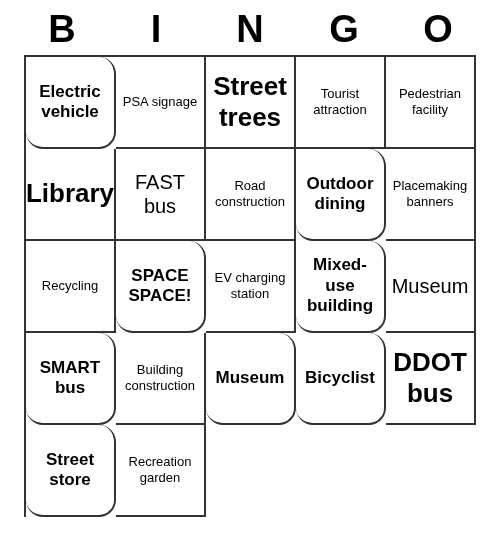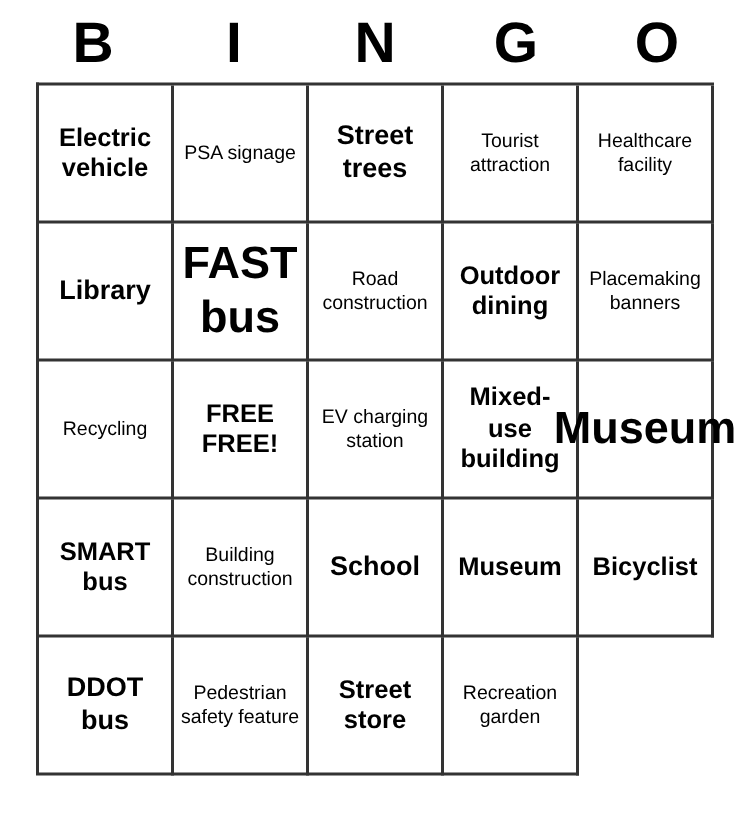--- a/index.html
+++ b/index.html
@@ -47,63 +47,62 @@
       display: flex;
       align-items: center;
       justify-content: center;
       text-align: center;
       padding: 4px;
       font-size: 13px;
       line-height: 1.2;
     }
 
     .bingo-cell.large-text {
-      font-size: 18px;
+      font-size: 26px;
       font-weight: bold;
     }
 
     .bingo-cell.medium-text {
       font-size: 17px;
       font-weight: bold;
+      border-radius: 17px;
     }
 
     .bingo-cell.xl-text {
-      font-size: 30px;
-      font-weight: bold;
+      font-size: 20px;
+      font-weight: normal;
     }
   </style>
 </head>
 <body>
 
 <div class="bingo-title">
 <span>B</span>
     <span>I</span>
     <span>N</span>
     <span>G</span>
     <span>O</span>
   </div>
 
 <div class="bingo-grid">
     <div class="bingo-cell medium-text">Electric vehicle</div>
     <div class="bingo-cell">PSA signage</div>
     <div class="bingo-cell large-text">Street trees</div>
     <div class="bingo-cell">Tourist attraction</div>
-    <div class="bingo-cell">Healthcare facility</div>
+    <div class="bingo-cell">Pedestrian facility</div>
     <div class="bingo-cell large-text">Library</div>
     <div class="bingo-cell xl-text">FAST bus</div>
     <div class="bingo-cell">Road construction</div>
     <div class="bingo-cell medium-text">Outdoor dining</div>
     <div class="bingo-cell">Placemaking banners</div>
     <div class="bingo-cell">Recycling</div>
-    <div class="bingo-cell medium-text">FREE FREE!</div>
+    <div class="bingo-cell medium-text">SPACE SPACE!</div>
     <div class="bingo-cell">EV charging station</div>
     <div class="bingo-cell medium-text">Mixed-use building</div>
     <div class="bingo-cell xl-text">Museum</div>
     <div class="bingo-cell medium-text">SMART bus</div>
     <div class="bingo-cell">Building construction</div>
-    <div class="bingo-cell large-text">School</div>
     <div class="bingo-cell medium-text">Museum</div>
     <div class="bingo-cell medium-text">Bicyclist</div>
     <div class="bingo-cell large-text">DDOT bus</div>
-    <div class="bingo-cell">Pedestrian safety feature</div>
     <div class="bingo-cell medium-text">Street store</div>
     <div class="bingo-cell">Recreation garden</div>
   </div>
 
 </body></html>

